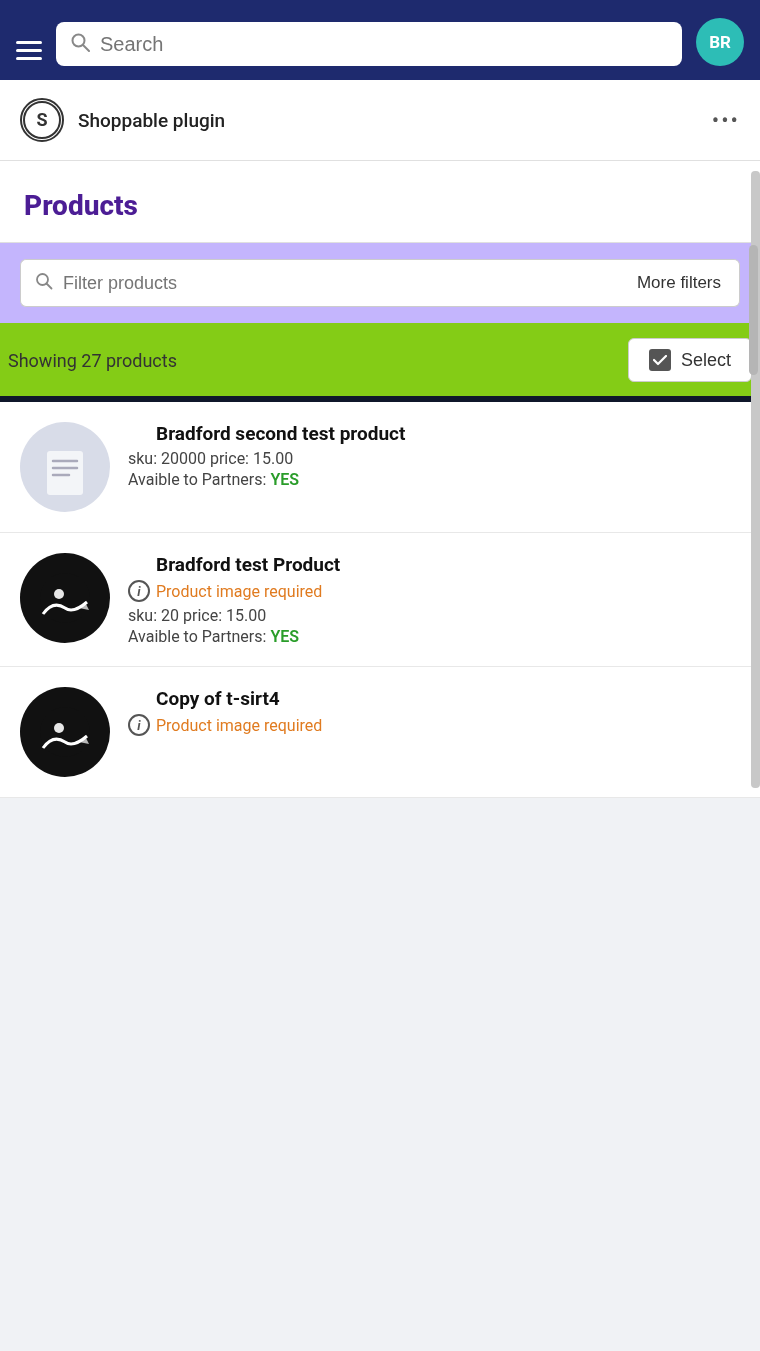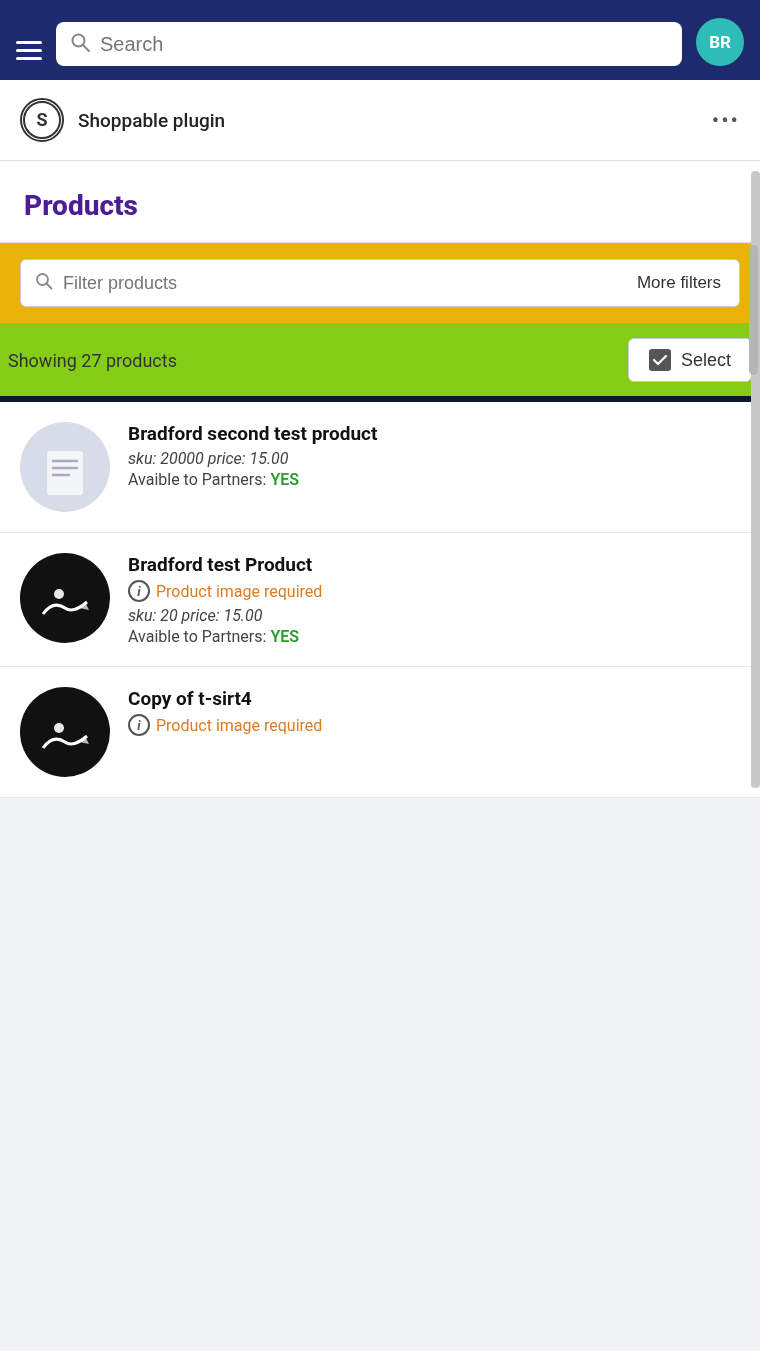--- a/index.html
+++ b/index.html
@@ -141,21 +141,21 @@
     }
     .banner-close {
       color: #555;
       font-size: 22px;
       cursor: pointer;
       flex-shrink: 0;
     }
 
     
     .filter-row {
-      background: #eab308;
+      background: #c4b5fd;
       padding: 16px 20px;
       border-bottom: 1px solid #84cc16;
       display: flex;
       gap: 0;
     }
     .filter-input-wrap {
       flex: 1;
       border: 1.5px solid #ccc;
       border-right: none;
       border-radius: 6px 0 0 6px;
@@ -261,26 +261,26 @@
     }
 
     .product-info {
       flex: 1;
     }
     .product-name {
       font-size: 19px;
       font-weight: 700;
       color: #111;
       margin-bottom: 4px;
+      margin-left: 28px;
     }
     .product-meta {
       font-size: 16px;
       color: #444;
       margin-bottom: 2px;
-      font-style: italic;
     }
     .product-partners {
       font-size: 16px;
       color: #444;
     }
     .partners-yes {
       color: #2a9d2a;
       font-weight: 600;
     }
 

